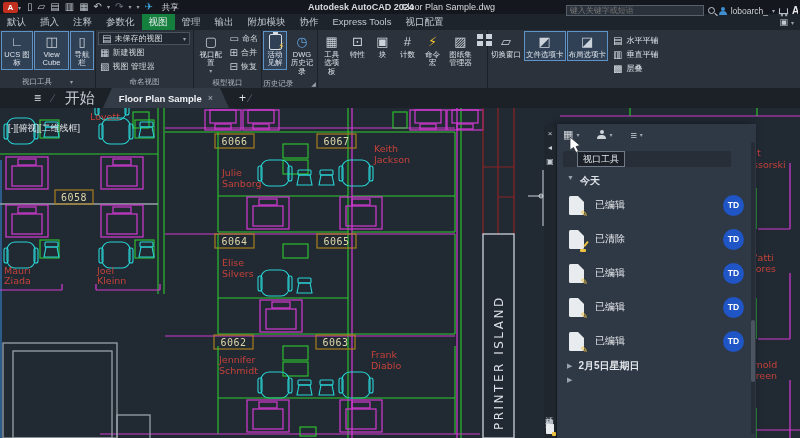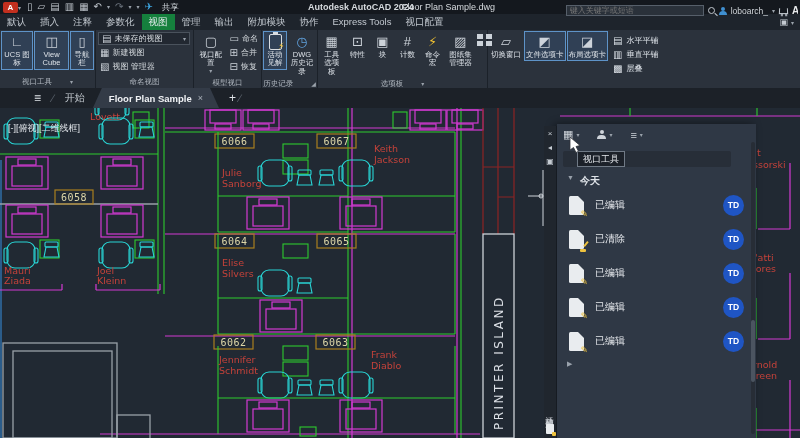--- a/index.html
+++ b/index.html
@@ -57,21 +57,21 @@
   .dotgrid{width:17px;height:15px;margin:2px 0;position:relative}
   .dotgrid::before{content:"";position:absolute;left:1px;top:1px;width:6px;height:5px;background:#cdd3da;box-shadow:9px 0 0 #cdd3da,0 7px 0 #cdd3da,9px 7px 0 #cdd3da}
   .tilecol{display:flex;flex-direction:column;gap:2px;padding:3px 4px}
   .tile{display:flex;align-items:center;gap:4px;font-size:8px;color:#dde2e8;height:12px;white-space:nowrap}
   .tile .gic{font-size:10px;height:auto}
 
   
   .ftabs{position:absolute;left:0;top:88px;width:800px;height:20px;background:#1c2128;display:flex;align-items:center;z-index:27}
   .burger{font-size:12px;color:#dfe3e8;margin:0 8px 0 34px}
   .slash{color:#5b636d;font-size:11px;margin:0 3px}
-  .ftab-start{font-size:10px;color:#c6ccd2;padding:0 8px}
+  .ftab-start{font-size:15px;color:#c6ccd2;padding:0 8px}
   .ftab-active{height:20px;background:#333b47;clip-path:polygon(9px 0,calc(100% - 9px) 0,100% 100%,0 100%);display:flex;align-items:center;gap:6px;padding:0 16px;font-size:9.5px;font-weight:bold;color:#f0f2f5}
   .ftab-close{font-weight:normal;color:#aab1ba;font-size:9px}
   .ftab-add{font-size:12px;color:#dfe3e8;margin-left:10px}
 
   
   .canvas{position:absolute;left:0;top:108px;width:800px;height:330px;background:#212933;z-index:1}
   .vplabel{position:absolute;left:8px;top:14px;font-size:9px;color:#e3e7ec;z-index:3}
   svg text{user-select:none}
   .gn{stroke:#2ecb2e;fill:none;stroke-width:1.1}
   .mg{stroke:#d23ad2;fill:none;stroke-width:1.2}
@@ -292,24 +292,20 @@
         <button class="rlg">
             <span class="gic" style="color:#f2c230">⚡</span>
             <span>命令宏</span>
           </button>
         <button class="rlg">
             <span class="gic">▨</span>
             <span>图纸集管理器</span>
           </button>
         <span class="dotgrid"></span>
       </div>
-      <div class="rfoot">
-          <span>选项板</span>
-          <span class="caret">▾</span>
-        </div>
     </div>
 
     <div class="rpanel" style="flex:1;border-right:none">
       <div class="rbody">
         <button class="rlg">
             <span class="gic">▱</span>
             <span>切换窗口</span>
           </button>
         <button class="rlg hl">
             <span class="gic">◩</span>
@@ -566,20 +562,24 @@
         <span class="ailabel">已编辑</span>
         <span class="tdav">TD</span>
       </div>
       <div class="ai-item">
         <span class="doc">
             <span class="badge">✎</span>
           </span>
         <span class="ailabel">已编辑</span>
         <span class="tdav">TD</span>
       </div>
+      <div class="daterow">
+          <span class="dc">▶</span>
+          <span>2月5日星期日</span>
+        </div>
       <div class="daterow partial">
           <span class="dc">▶</span>
         </div>
     </div>
     <div class="pscroll">
         <div class="pthumb"></div>
       </div>
   </div>
 
 </div>

